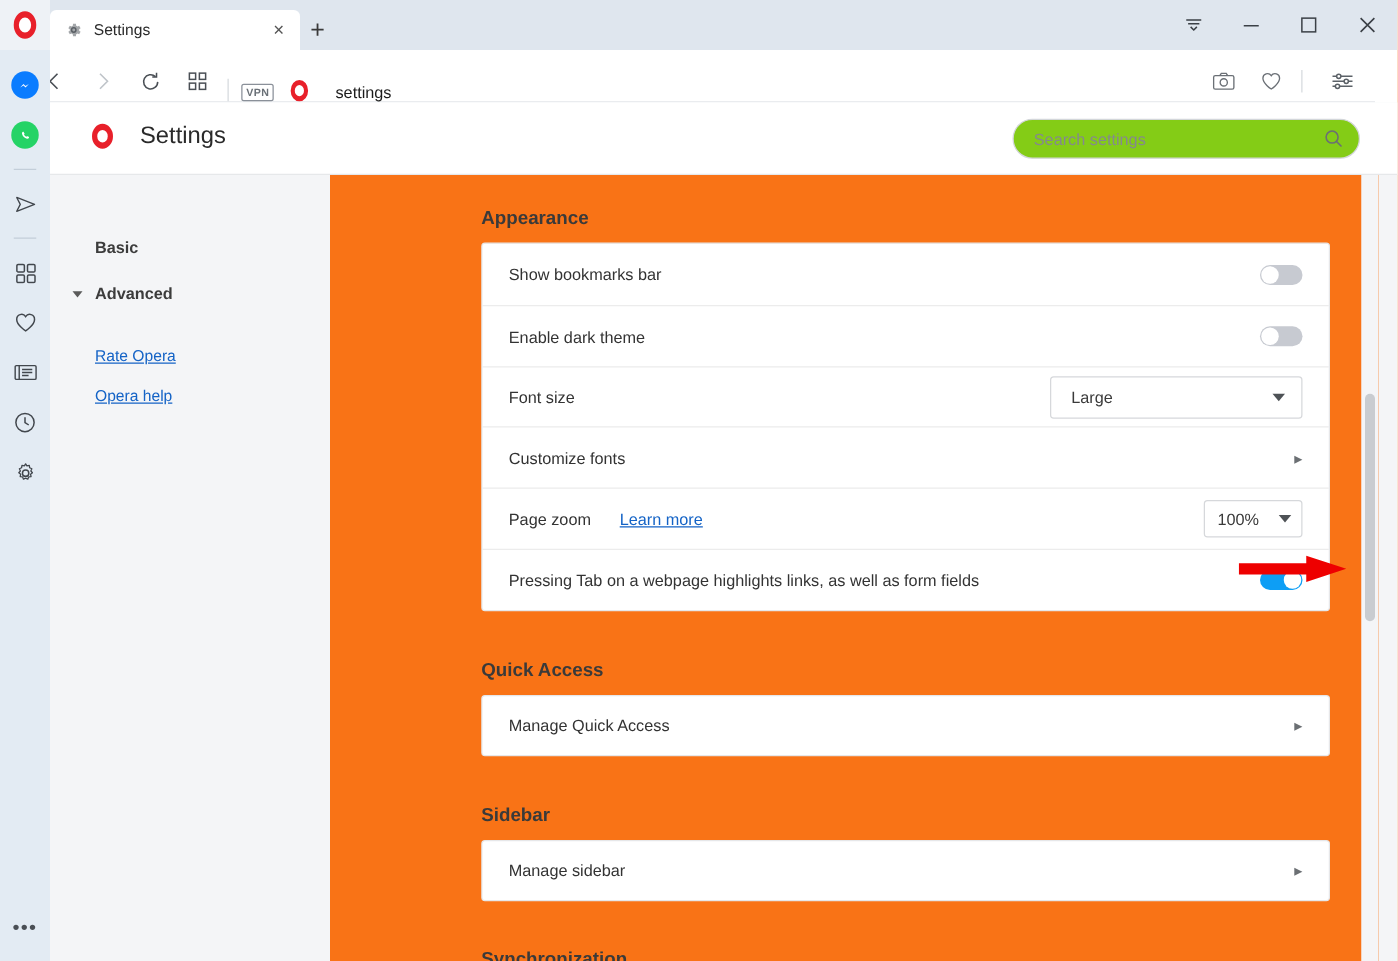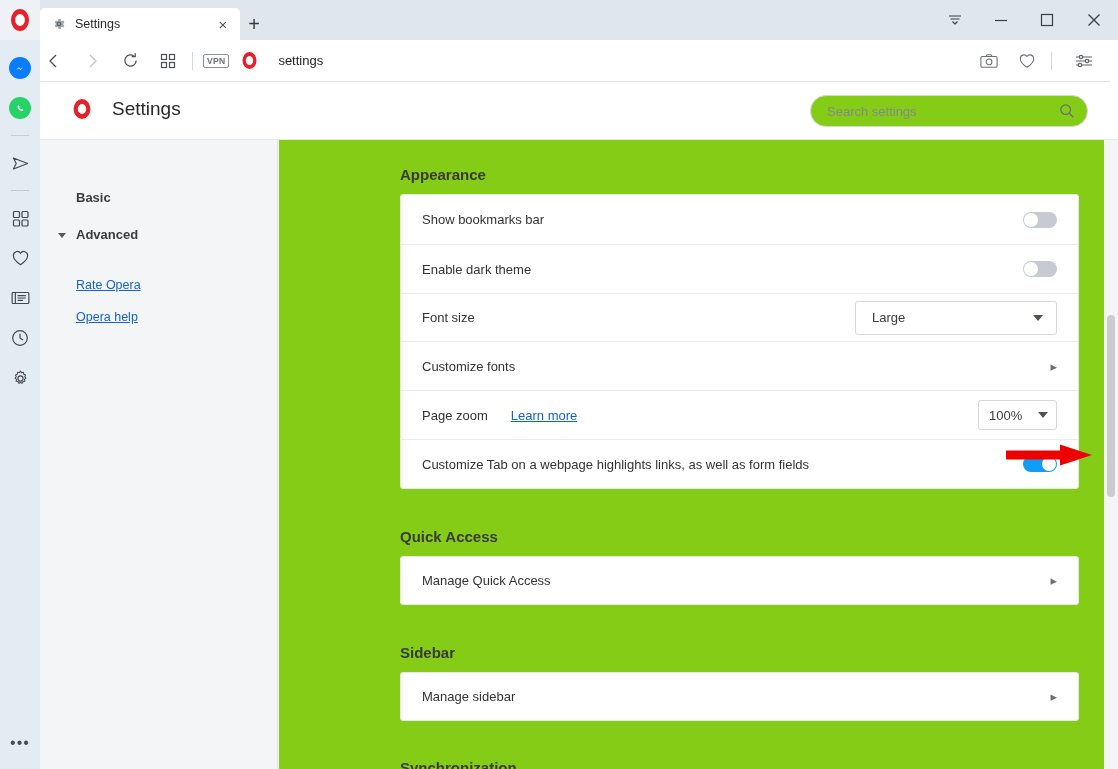--- a/index.html
+++ b/index.html
@@ -48,22 +48,22 @@
   }
   .wincontrols { position: absolute; right: 0; top: 0; height: 40px; display: flex; }
   .wc {
     width: 46px; height: 40px; display: flex; align-items: center;
     justify-content: center; color: #3b4046;
   }
   .wc.close { width: 48px; }
 
   
   .addrbar {
-    position: absolute; top: 40px; left: 32px; width: 1078px; height: 42px;
-    background: #ffffff; display: flex; align-items: center;
+    position: absolute; top: 40px; left: 22px; width: 1078px; height: 42px;
+    background: #ffffff; display: flex; align-items: flex-end;
     border-bottom: 1px solid #e3e6ea;
   }
   .nav-ico {
     width: 32px; height: 32px; margin-left: 6px;
     display: flex; align-items: center; justify-content: center; color: #4a4f55;
   }
   .nav-ico.disabled { color: #bfc4c9; }
   .vsep { width: 1px; height: 18px; background: #d6dade; margin: 0 10px 0 8px; }
   .vpn-badge {
     border: 1px solid #8a9099; border-radius: 2px; color: #6b7178;
@@ -134,22 +134,22 @@
     width: 0; height: 0; border-left: 4.5px solid transparent;
     border-right: 4.5px solid transparent; border-top: 5px solid #5a5a5a;
   }
   .nav-link {
     display: block; font-size: 12.5px; color: #1463c6;
     text-decoration: underline; padding: 6px 0 6px 36px;
   }
 
   
   .content {
-    position: absolute; left: 239px; top: 58px; width: 839px; height: 629px;
-    background: #84cc16; overflow: hidden;
+    position: absolute; left: 224px; top: 58px; width: 839px; height: 629px;
+    background: #f97316; overflow: hidden;
   }
   .section-title {
     font-size: 15px; color: #3a3a3a; margin: 0 0 11px 121px;
   }
   .card {
     margin-left: 121px; width: 679px; background: #ffffff;
     border: 1px solid #e6e7e9; border-radius: 3px;
   }
   .row {
     position: relative; min-height: 49px; display: flex; align-items: center;
@@ -449,21 +449,21 @@
           <a class="row-link" href="#">Learn more</a>
           <span class="row-right">
             <span class="select zoom-select">
               <span>100%</span>
               <span class="sel-caret"></span>
             </span>
           </span>
         </div>
 
         <div class="row">
-          <span class="row-label">Customize Tab on a webpage highlights links, as well as form fields</span>
+          <span class="row-label">Pressing Tab on a webpage highlights links, as well as form fields</span>
           <span class="row-right">
             <span class="toggle on">
                 <span class="knob"></span>
               </span>
           </span>
         </div>
       </div>
 
       <div style="height:39px"></div>
 

